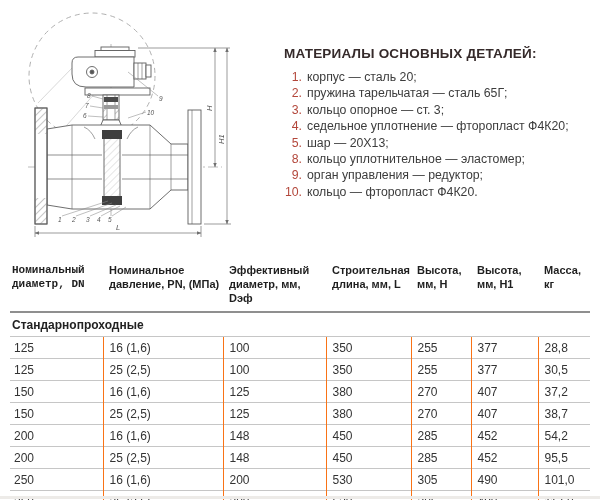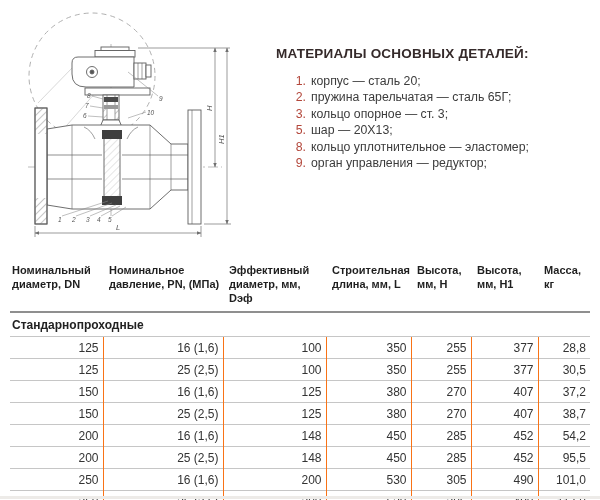--- a/index.html
+++ b/index.html
@@ -5,47 +5,47 @@
   html,body{margin:0;padding:0;}
   body{
     width:600px;height:500px;position:relative;overflow:hidden;
     background:#ffffff;
     font-family:"Liberation Sans", sans-serif;
     color:#333;
   }
   
   .drawing{position:absolute;left:8px;top:8px;width:278px;height:248px;}
   
-  .materials{position:absolute;left:276px;top:46px;width:310px;}
+  .materials{position:absolute;left:284px;top:46px;width:310px;}
   .materials-title{
     font-size:13.5px;font-weight:bold;letter-spacing:.2px;color:#352a2a;
     margin:0 0 8px 0;
   }
-  .materials-list{list-style:none;margin:12px;padding:0;}
+  .materials-list{list-style:none;margin:0;padding:0;}
   .materials-item{font-size:12.3px;line-height:16.4px;color:#3c3c3c;white-space:nowrap;}
   .materials-item .num{
     display:inline-block;min-width:18px;text-align:right;margin-right:5px;
     color:#b3473b;
   }
   
   .spec-wrap{position:absolute;left:10px;top:260px;width:580px;}
   table.spec{border-collapse:collapse;width:580px;table-layout:fixed;}
   table.spec th{
     text-align:left;vertical-align:top;font-weight:bold;color:#1f1f1f;
     font-size:11px;line-height:1.25;padding:4px 2px 6px 6px;
     border-bottom:2px solid #8f8f8f;
   }
-  table.spec th:first-child{padding-left:2px;}
+  table.spec th:first-child{padding-left:2px;font-family:Liberation Mono, monospace;}
   table.spec td{
     font-size:12px;color:#333;padding:3px 4px 3px 6px;height:15px;margin-left:44px;
   }
   tr.group-row td{
     font-weight:bold;color:#222;font-size:12px;padding:4px 0 4px 2px;
   }
-  tr.data-row td{border-top:1px solid #c6c6c6;text-align:right;}
+  tr.data-row td{border-top:1px solid #c6c6c6;}
   tr.data-row td + td{border-left:1px solid #f97316;}
   tr.data-row td:first-child{padding-left:4px;}
   .bottom-rule{position:absolute;left:0;right:0;bottom:1px;height:3px;background:#edebe8;}
   
   .drawing svg text{font-family:"Liberation Sans", sans-serif;}
 </style>
 </head>
 <body>
 
 <div class="drawing">
@@ -157,23 +157,25 @@
     </g>
   </svg>
 </div>
 
 <div class="materials">
   <h2 class="materials-title">МАТЕРИАЛЫ ОСНОВНЫХ ДЕТАЛЕЙ:</h2>
   <ol class="materials-list">
       <li class="materials-item"><span class="num">1.</span><span>корпус — сталь 20;</span></li>
       <li class="materials-item"><span class="num">2.</span><span>пружина тарельчатая — сталь 65Г;</span></li>
       <li class="materials-item"><span class="num">3.</span><span>кольцо опорное — ст. 3;</span></li>
+      <li class="materials-item"><span class="num">4.</span><span>седельное уплотнение — фторопласт Ф4К20;</span></li>
       <li class="materials-item"><span class="num">5.</span><span>шар — 20Х13;</span></li>
       <li class="materials-item"><span class="num">8.</span><span>кольцо уплотнительное — эластомер;</span></li>
       <li class="materials-item"><span class="num">9.</span><span>орган управления — редуктор;</span></li>
+      <li class="materials-item"><span class="num">10.</span><span>кольцо — фторопласт Ф4К20.</span></li>
     </ol>
 </div>
 
 <div class="spec-wrap">
   <table class="spec">
     <colgroup>
       <col style="width:93px">
         <col style="width:120px">
         <col style="width:103px">
       <col style="width:85px">

